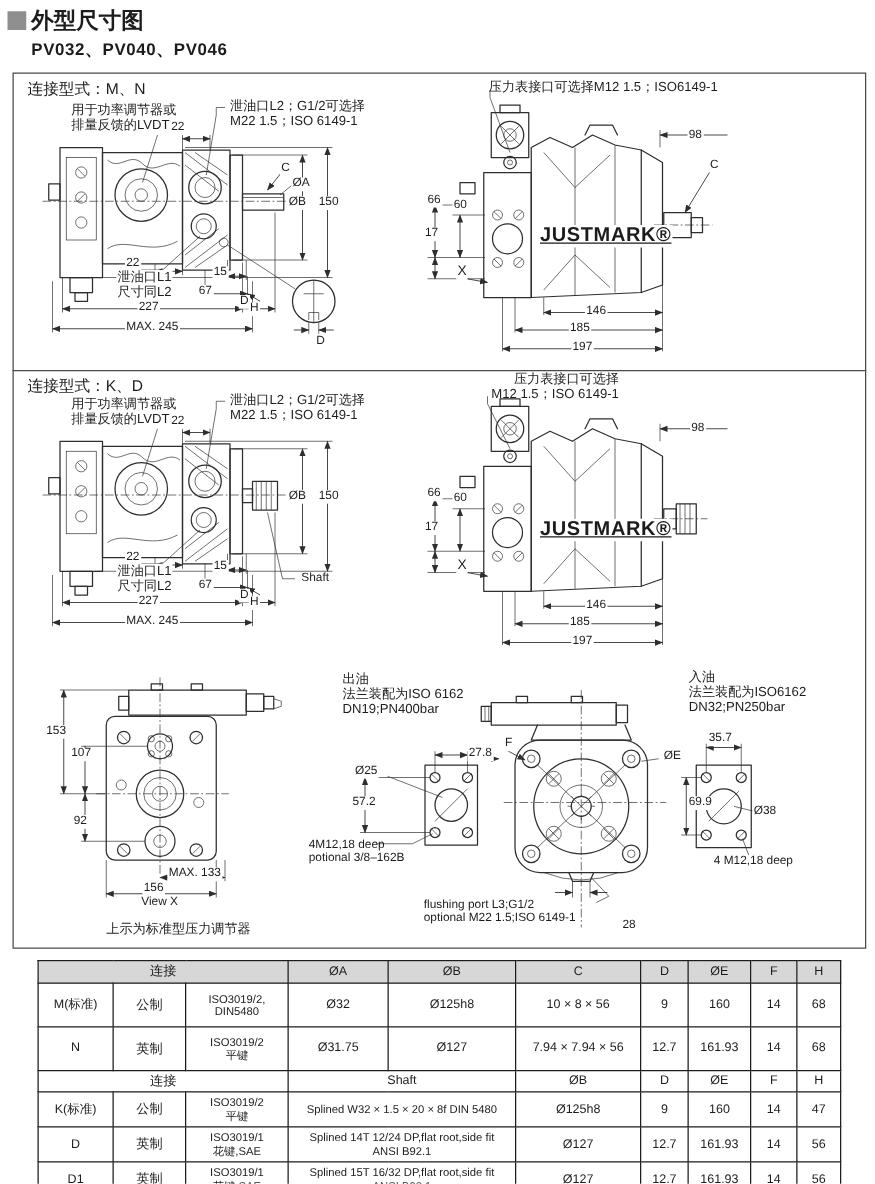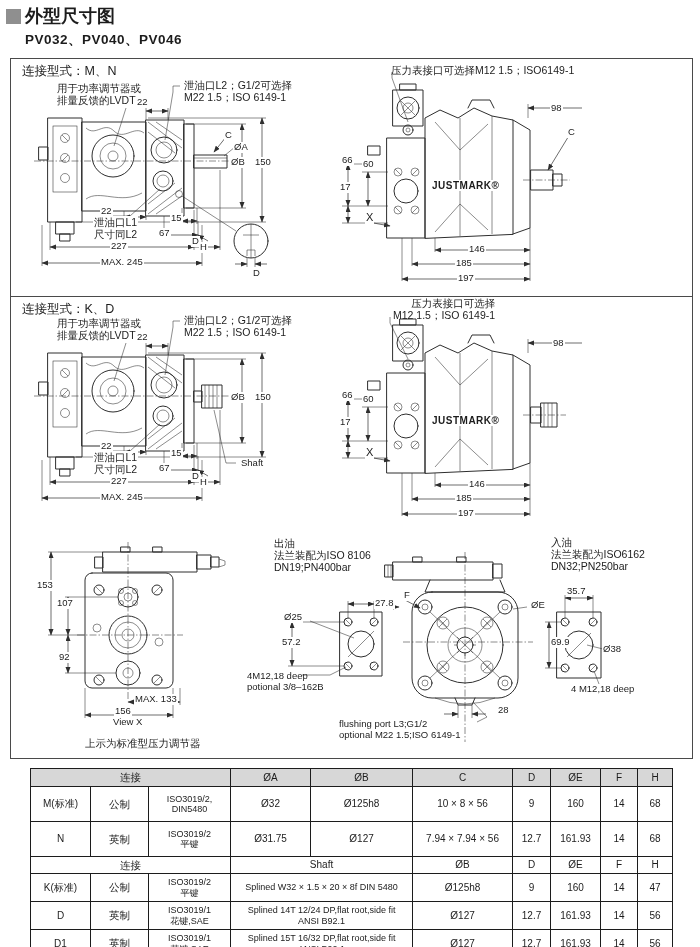--- a/index.html
+++ b/index.html
@@ -12,21 +12,21 @@
   .lbl{position:absolute;font-size:9.5px;line-height:1.15;white-space:nowrap;background:#fff;padding:0 1px;color:#1c1c1c;}
   .cn{font-size:10.5px;}
   .pre{white-space:pre-line;}
   .nobg{background:transparent;}
   .sec-hd{position:absolute;font-size:12.5px;font-weight:normal;background:#fff;padding:0 2px;}
   .title{position:absolute;left:25px;top:4px;font-size:18px;font-weight:bold;}
   .subtitle{position:absolute;left:25px;top:31px;font-size:13.5px;font-weight:bold;letter-spacing:.5px;}
   .sq{position:absolute;left:6px;top:9px;width:15px;height:15px;background:#8f8f8f;}
   .frame{position:absolute;left:10px;top:58px;width:681px;height:699px;border:1px solid #4a4a4a;}
   .divider{position:absolute;left:10px;top:296px;width:683px;height:1px;background:#4a4a4a;}
-  .logo{position:absolute;font-size:10px;font-weight:bold;letter-spacing:.5px;background:#fff;padding:0 1px;}
+  .logo{position:absolute;font-size:16px;font-weight:bold;letter-spacing:.5px;background:#fff;padding:0 1px;text-decoration:underline;}
   svg{overflow:visible;}
   .p{fill:none;stroke:#2e2e2e;stroke-width:1;stroke-linejoin:round;stroke-linecap:round;}
   .t{fill:none;stroke:#2e2e2e;stroke-width:.55;}
   .d{fill:none;stroke:#2e2e2e;stroke-width:.7;}
   .cl{stroke-dasharray:7 2 1.5 2;}
   table.spec{position:absolute;left:30px;top:768px;width:642px;border-collapse:collapse;text-align:center;font-size:10px;table-layout:fixed;}
   table.spec td{border:1px solid #1c1c1c;padding:0 2px;line-height:1.15;vertical-align:middle;}
   table.spec td.hd{background:#d7d7d7;}
   table.spec td.sm{font-size:9px;}
   tr.hr1{height:18px;} tr.r2x{height:35px;} tr.hr2{height:17px;} tr.r3x{height:28px;}
@@ -453,21 +453,21 @@
   <line class="t" x1="78" y1="83" x2="78" y2="66"></line>
     <line class="t" x1="104" y1="83" x2="104" y2="66"></line>
   <line class="d" x1="78" y1="69" x2="104" y2="69" marker-start="url(#a6)" marker-end="url(#a6)"></line>
   <line class="t" x1="74" y1="87" x2="18" y2="87"></line>
     <line class="t" x1="74" y1="131" x2="18" y2="131"></line>
   <line class="d" x1="22" y1="87" x2="22" y2="131" marker-start="url(#a6)" marker-end="url(#a6)"></line>
   <line class="t" x1="40" y1="86" x2="84" y2="103"></line>
   <path class="t" d="M32,140 L60,140 L76,132"></path>
 </svg>
 <span class="lbl cn pre nobg" style="left:273px;top:537px;">出油
-法兰装配为ISO 8106
+法兰装配为ISO 6162
 DN19;PN400bar</span>
 <span class="lbl" style="left:283px;top:612px;">Ø25</span>
 <span class="lbl" style="left:281px;top:637px;">57.2</span>
 <span class="lbl pre nobg" style="left:246px;top:671px;">4M12,18 deep
 potional 3/8–162B</span>
 
 <svg class="abs" style="left:385px;top:550px;" width="185" height="200" viewBox="0 0 185 200">
   <defs>
       <marker id="a7" markerWidth="8" markerHeight="6" refX="6" refY="2.5" orient="auto-start-reverse" markerUnits="userSpaceOnUse">
         <path d="M0,0L6.5,2.5L0,5z" fill="#2e2e2e"></path>
@@ -518,21 +518,21 @@
   <line class="t" x1="142" y1="57" x2="128" y2="59"></line>
   <line class="t" x1="73" y1="155" x2="73" y2="168"></line>
     <line class="t" x1="87" y1="155" x2="87" y2="168"></line>
   <line class="d" x1="59" y1="164" x2="73" y2="164" marker-end="url(#a7)"></line>
   <line class="d" x1="101" y1="164" x2="87" y2="164" marker-end="url(#a7)"></line>
   <path class="t" d="M88,152 L102,167 L92,172"></path>
 </svg>
 <span class="lbl" style="left:374px;top:598px;text-align:center;">27.8</span>
 <span class="lbl" style="left:403px;top:590px;">F</span>
 <span class="lbl" style="left:530px;top:600px;">ØE</span>
-<span class="lbl" style="left:497px;top:705px;">28</span>
+<span class="lbl" style="left:497px;top:735px;">28</span>
 <span class="lbl pre nobg" style="left:338px;top:719px;">flushing port L3;G1/2
 optional M22 1.5;ISO 6149-1</span>
 
 <svg class="abs" style="left:545px;top:585px;" width="115" height="112" viewBox="0 0 115 112">
   <defs>
       <marker id="a8" markerWidth="8" markerHeight="6" refX="6" refY="2.5" orient="auto-start-reverse" markerUnits="userSpaceOnUse">
         <path d="M0,0L6.5,2.5L0,5z" fill="#2e2e2e"></path>
       </marker>
     </defs>
   <rect class="p" x="12" y="27" width="44" height="66"></rect>

